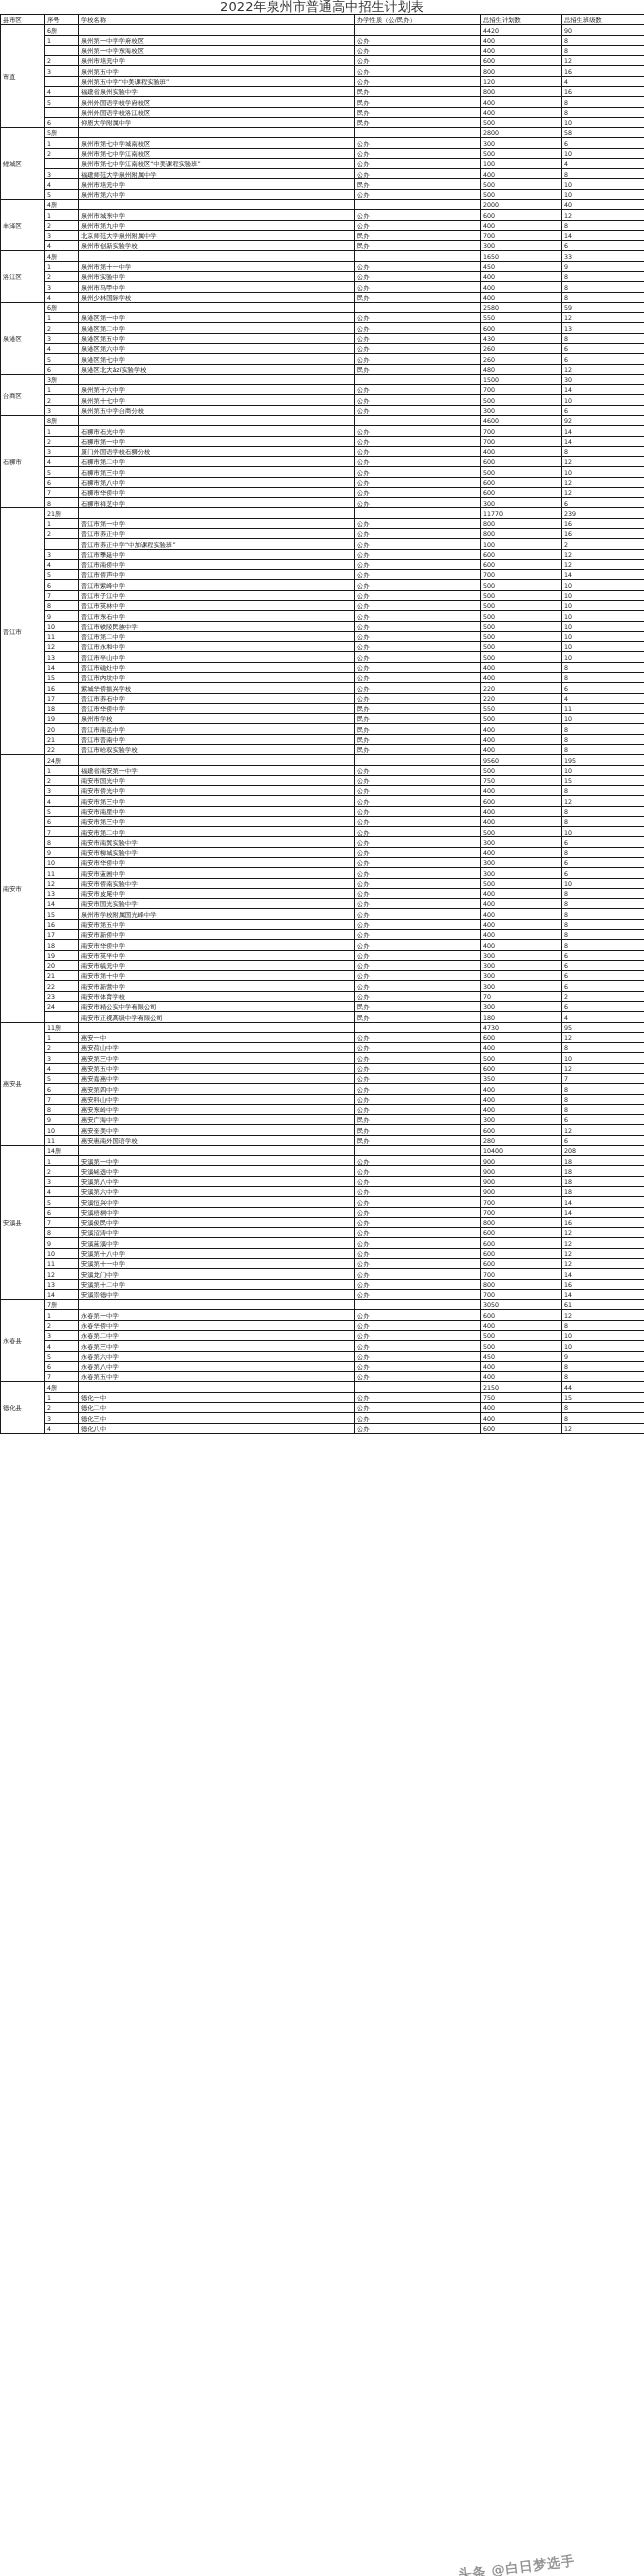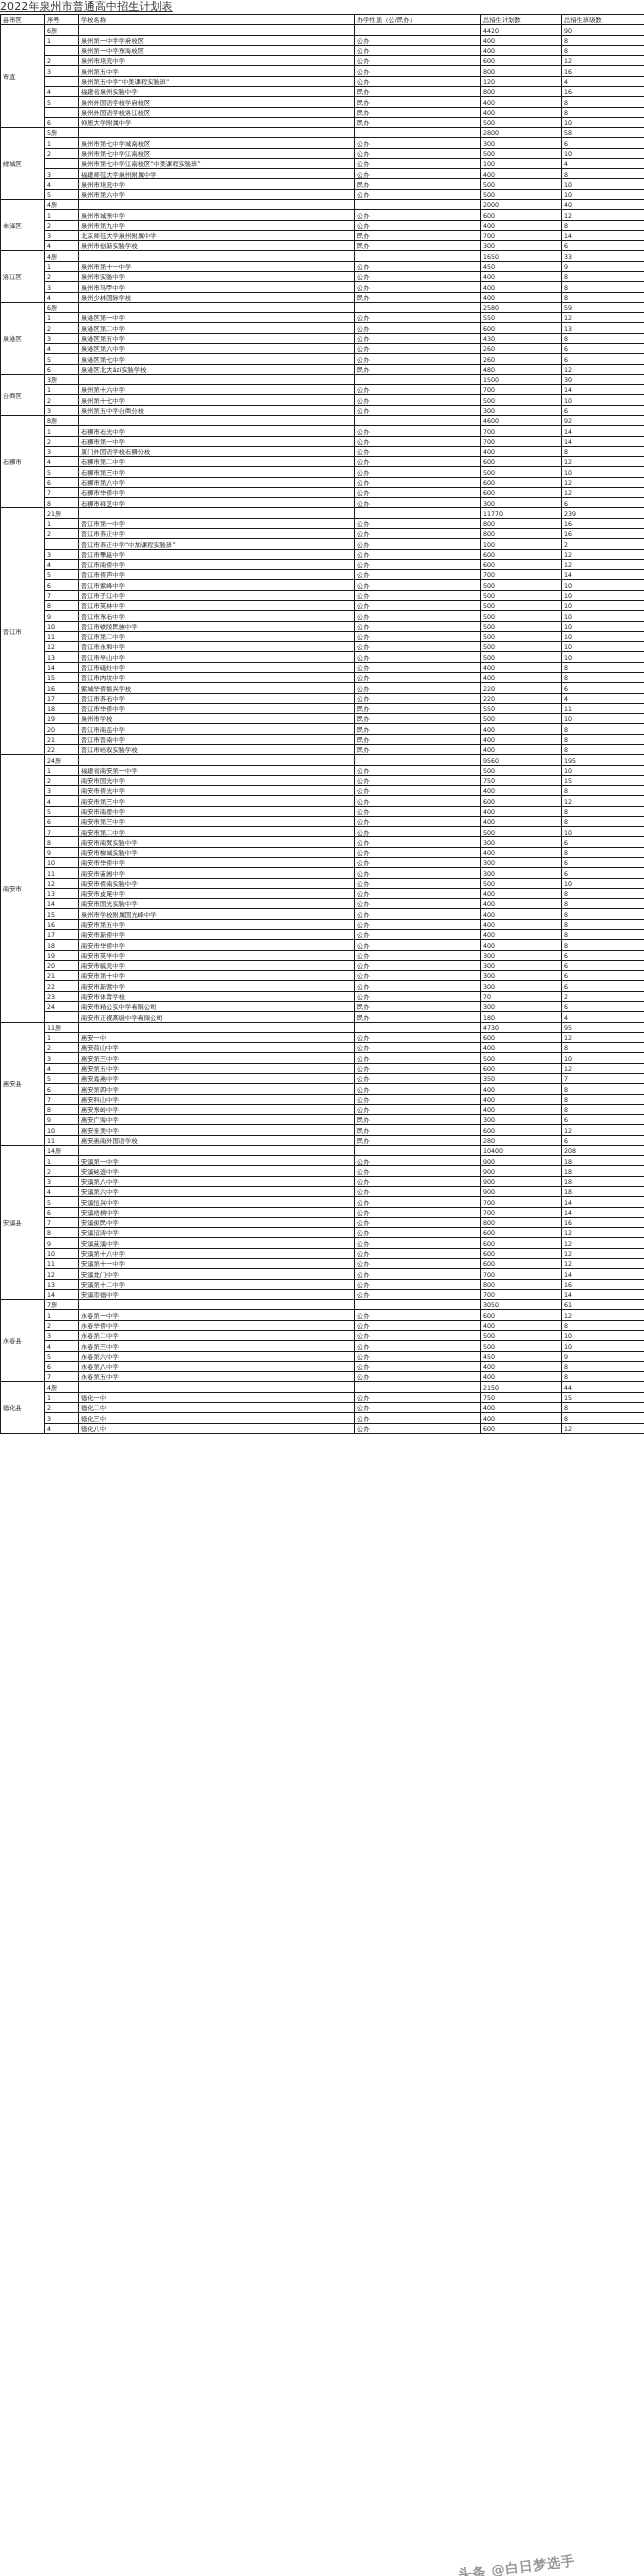--- a/index.html
+++ b/index.html
@@ -15,27 +15,27 @@
   }
   #page {
     position: relative;
     width: 644px;
     min-height: 2576px;
     background: #ffffff;
     box-sizing: border-box;
     padding: 0;
   }
   #doc-title {
-    font-size: 11px;
+    text-align: center;
+    font-size: 13px;
     line-height: 9.3px;
     padding: 2px 0 2.7px 0;
     color: #333333;
     letter-spacing: 0.1px;
     font-weight: normal;
-    text-decoration: underline;
   }
   table.plan {
     border-collapse: collapse;
     width: 644px;
     table-layout: fixed;
     font-size: 6.3px;
     line-height: 7.3px;
   }
   table.plan col.c-dist  { width: 44px; }
   table.plan col.c-no    { width: 34px; }

